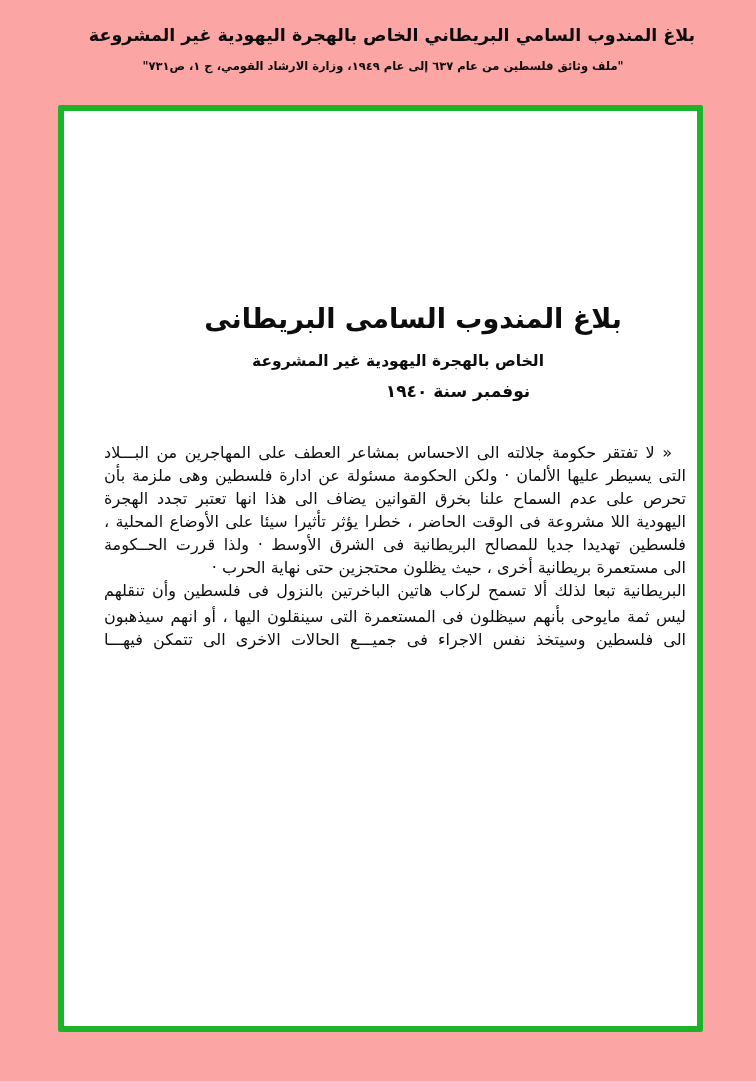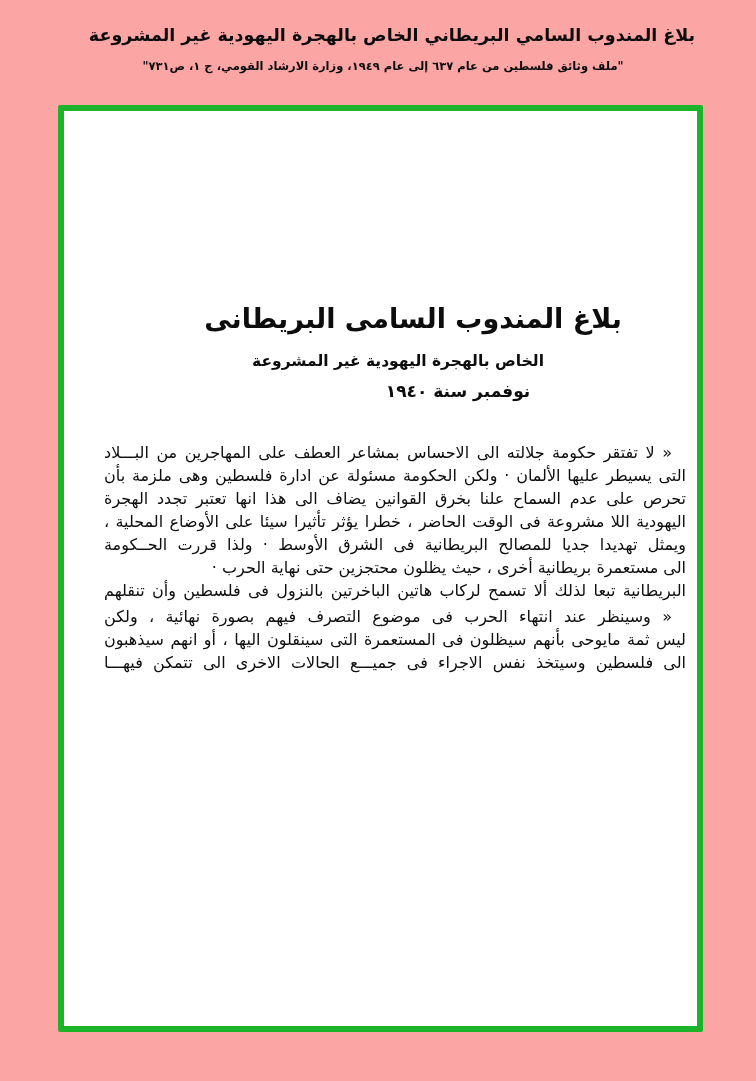--- a/index.html
+++ b/index.html
@@ -129,26 +129,25 @@
       <div class="doc-date" lang="ar" dir="rtl">نوفمبر سنة ١٩٤٠</div>
     </div>
 
     <div class="doc-body">
 
       <div class="para">
         <div class="line indent">« لا تفتقر حكومة جلالته الى الاحساس بمشاعر العطف على المهاجرين من البـــلاد</div>
         <div class="line">التى يسيطر عليها الألمان · ولكن الحكومة مسئولة عن ادارة فلسطين وهى ملزمة بأن</div>
         <div class="line">تحرص على عدم السماح علنا بخرق القوانين يضاف الى هذا انها تعتبر تجدد الهجرة</div>
         <div class="line">اليهودية اللا مشروعة فى الوقت الحاضر ، خطرا يؤثر تأثيرا سيئا على الأوضاع المحلية ،</div>
-        <div class="line">ويمثل تهديدا جديا للمصالح البريطانية فى الشرق الأوسط · ولذا قررت الحــكومة</div>
+        <div class="line">فلسطين تهديدا جديا للمصالح البريطانية فى الشرق الأوسط · ولذا قررت الحــكومة</div>
         <div class="line lineend">الى مستعمرة بريطانية أخرى ، حيث يظلون محتجزين حتى نهاية الحرب ·</div>
         <div class="line">البريطانية تبعا لذلك ألا تسمح لركاب هاتين الباخرتين بالنزول فى فلسطين وأن تنقلهم</div>
       </div>
 
       <div class="para para2">
-        <div class="line indent">« وسينظر عند انتهاء الحرب فى موضوع التصرف فيهم بصورة نهائية ، ولكن</div>
         <div class="line">ليس ثمة مايوحى بأنهم سيظلون فى المستعمرة التى سينقلون اليها ، أو انهم سيذهبون</div>
         <div class="line">الى فلسطين وسيتخذ نفس الاجراء فى جميـــع الحالات الاخرى الى تتمكن فيهـــا</div>
       </div>
 
     </div>
   </div>
 </div>
 
 </body></html>

